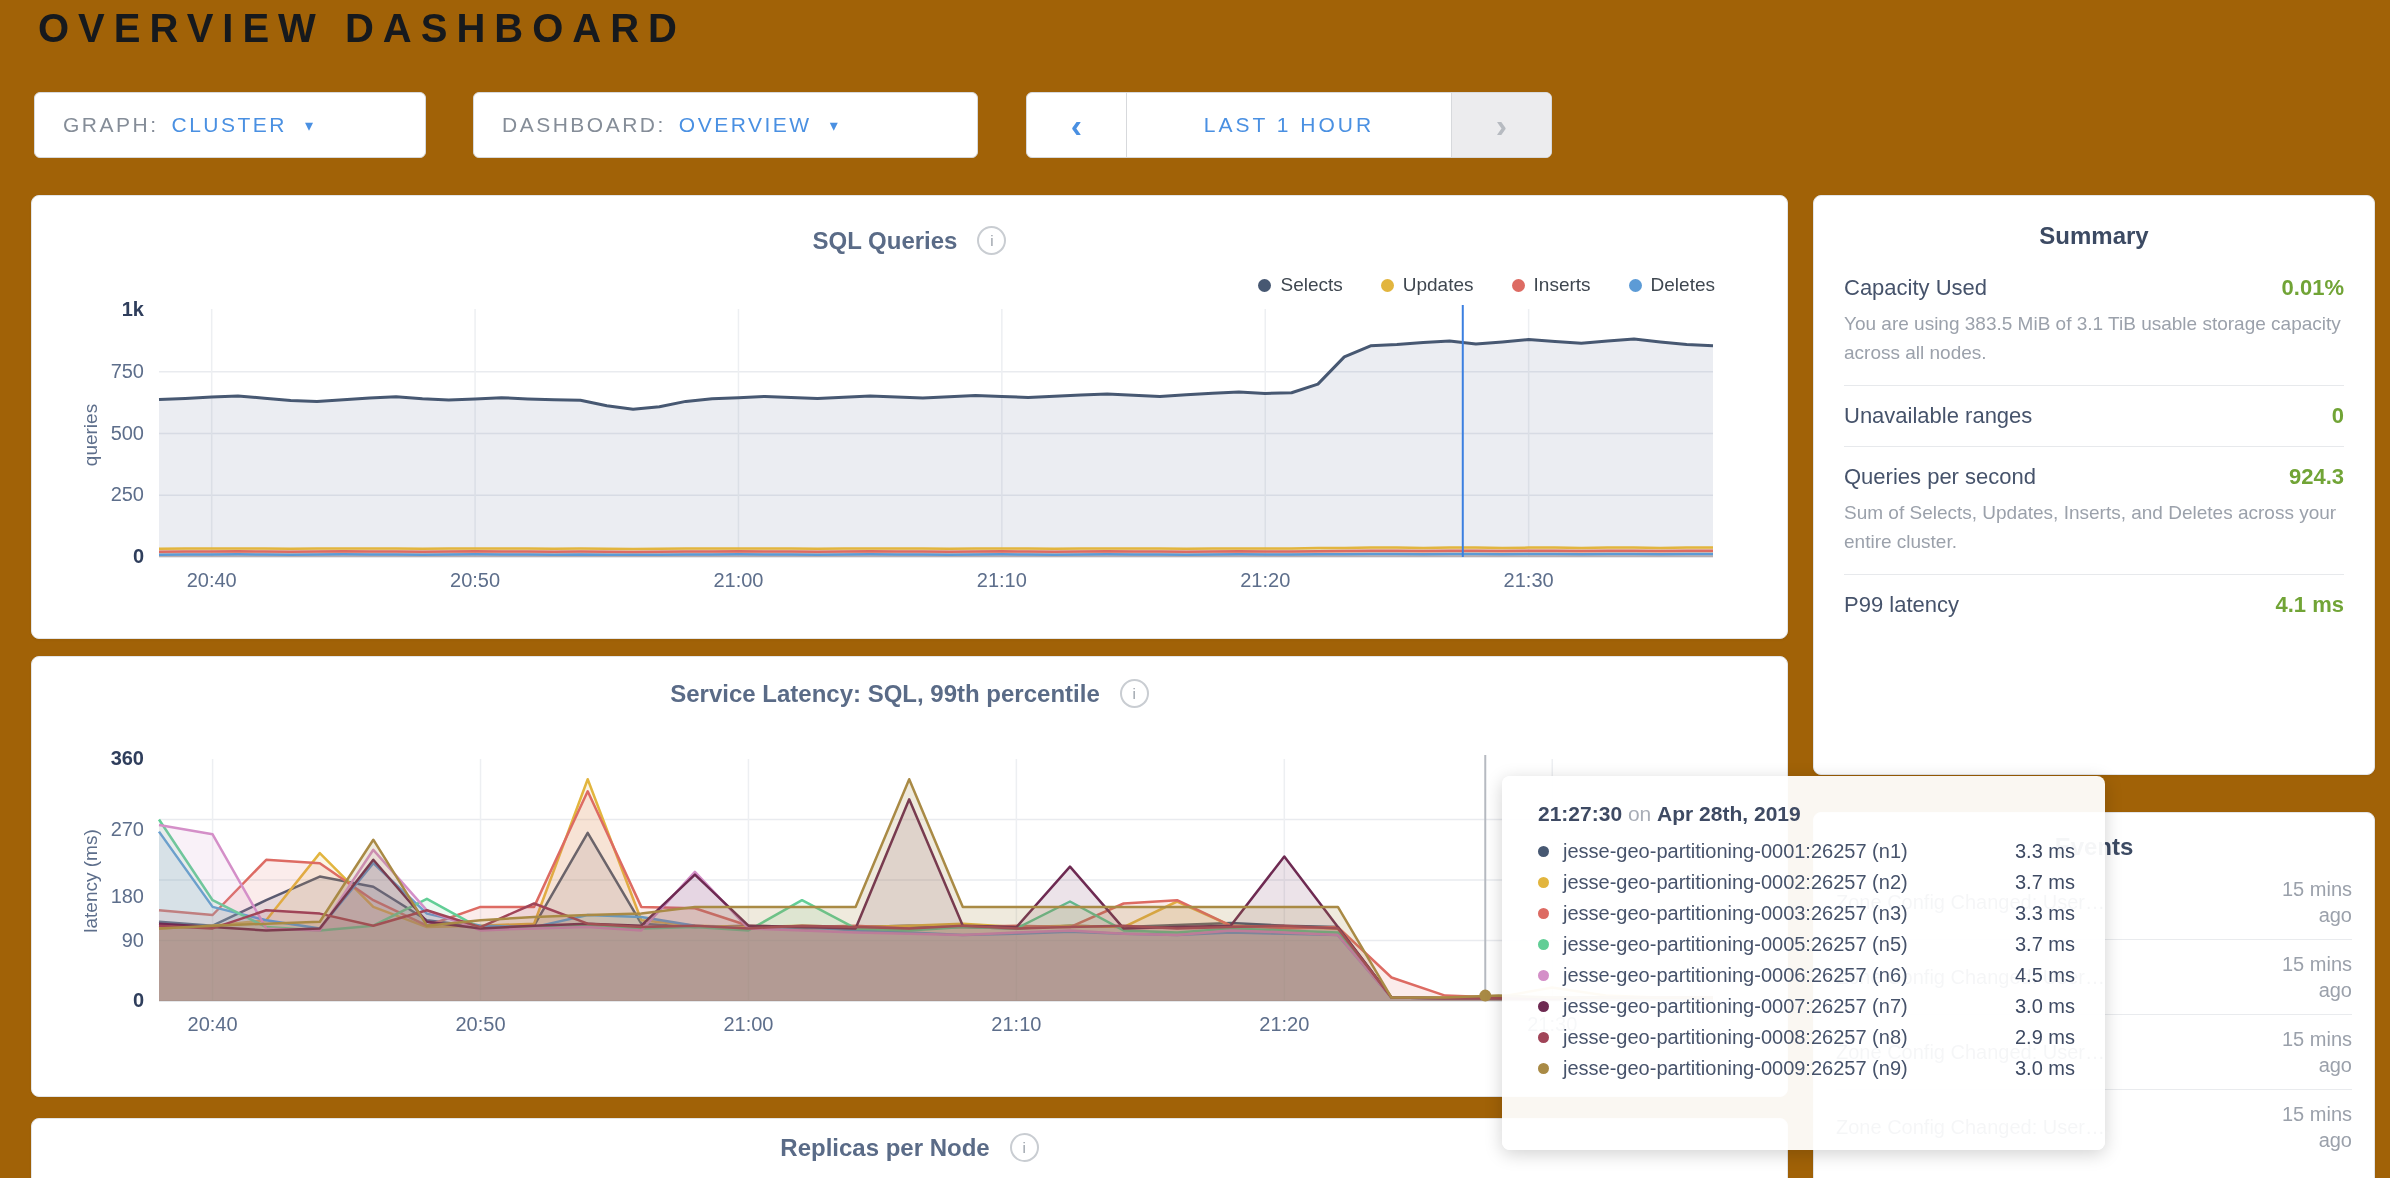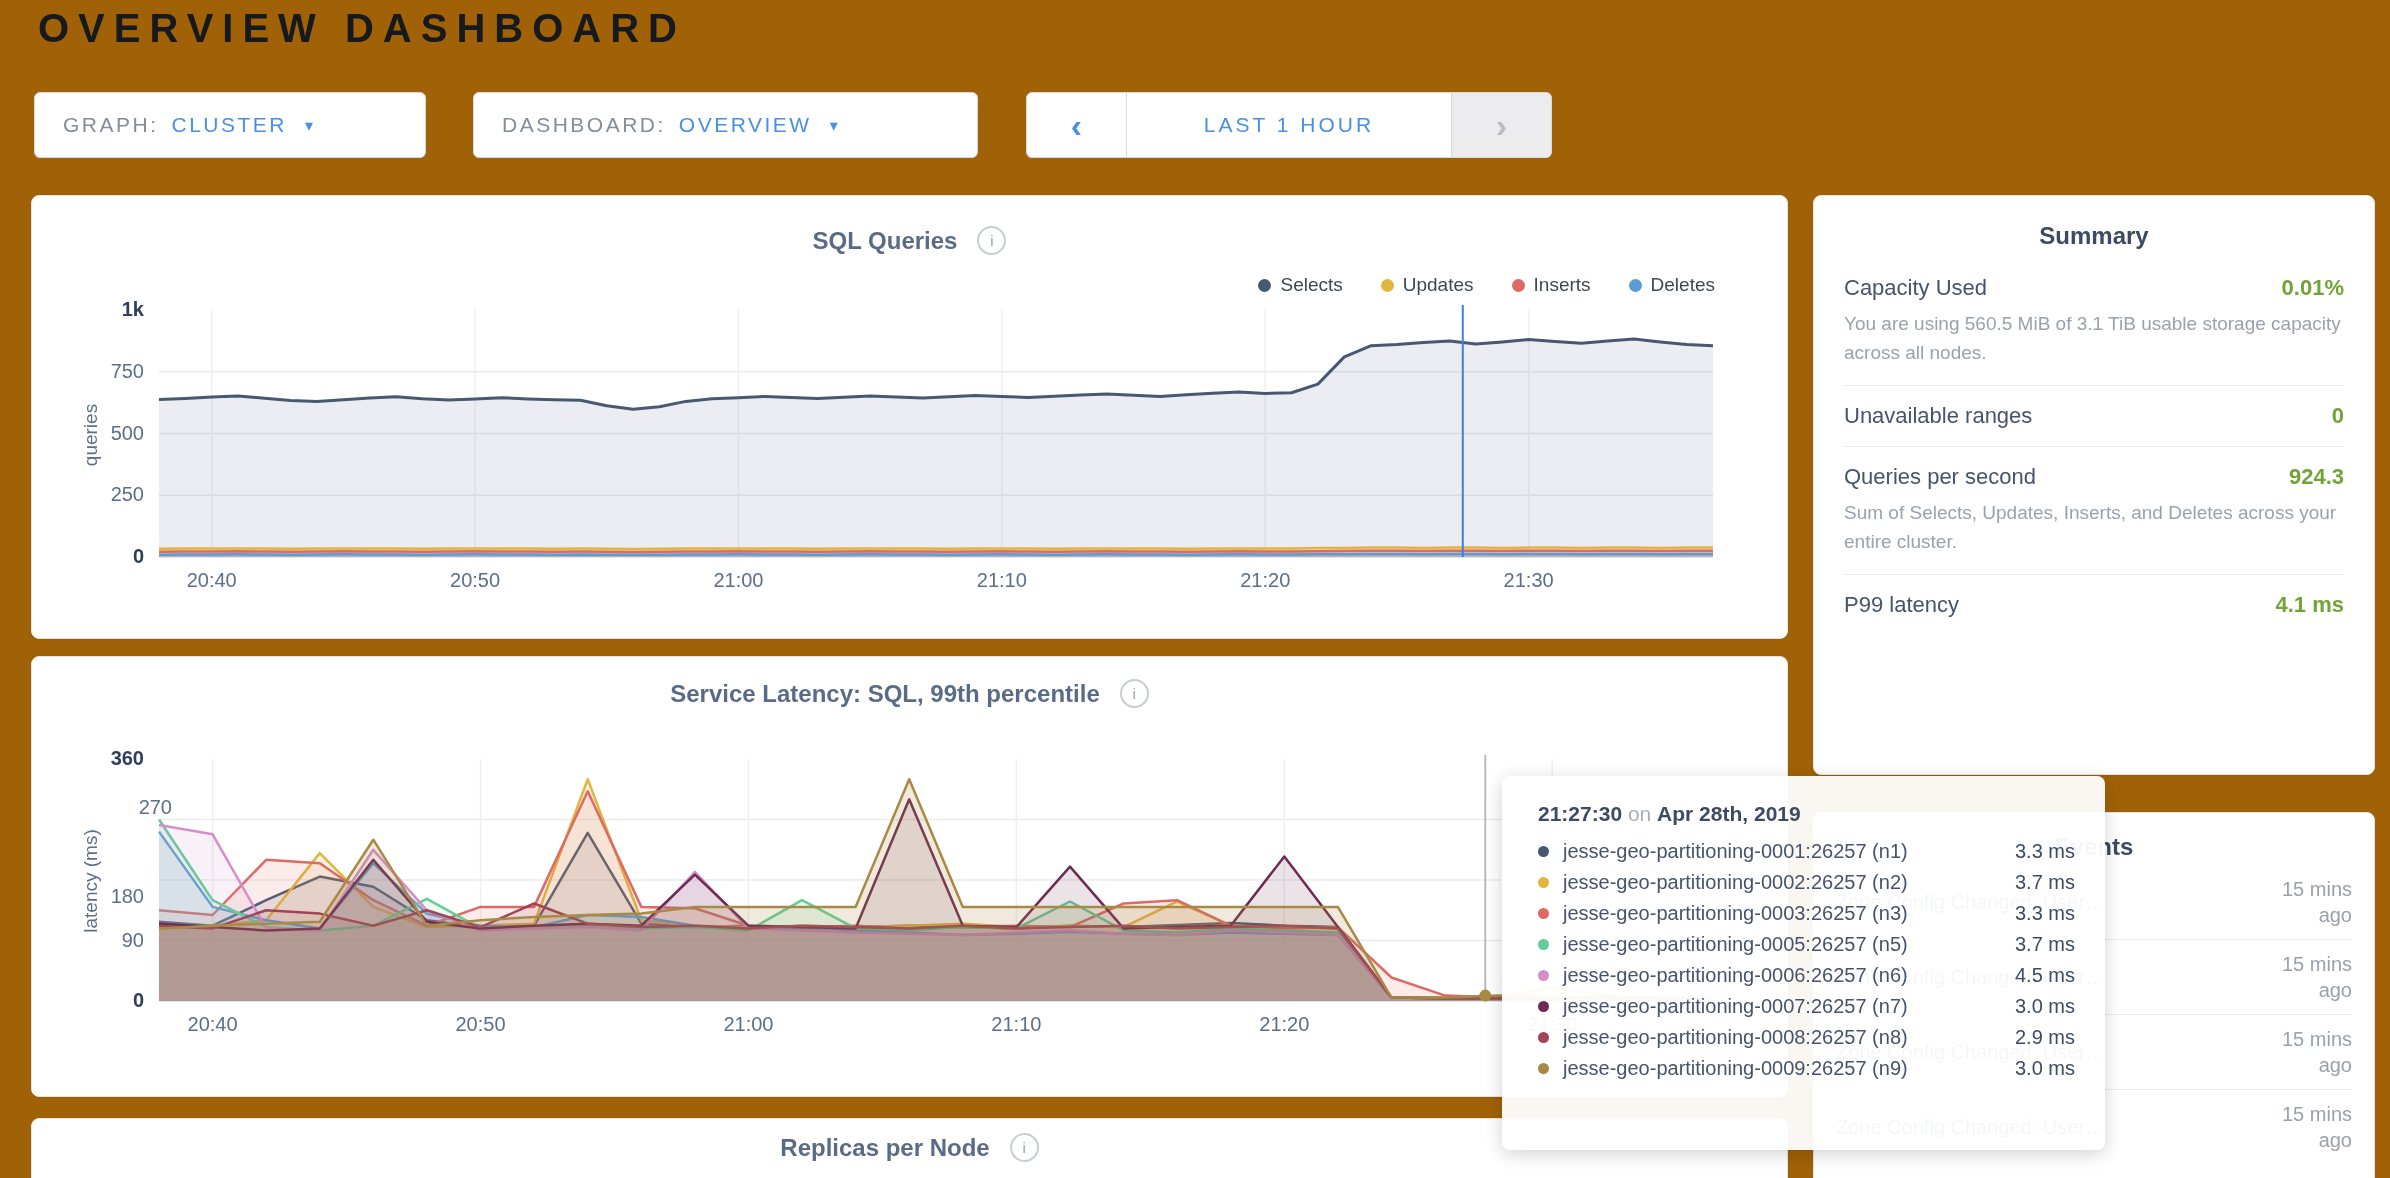--- a/index.html
+++ b/index.html
@@ -186,21 +186,21 @@
         <polygon points="0,250 0.0,172.7 53.6,176.1 107.2,179.4 160.8,177.4 214.3,108.8 267.9,170.7 321.5,177.4 375.1,174.7 428.7,172.7 482.3,174.7 535.9,123.6 589.4,174.7 643.0,176.1 696.6,177.4 750.2,48.3 803.8,174.7 857.4,176.1 911.0,115.6 964.6,177.4 1018.1,176.1 1071.7,174.7 1125.3,105.5 1178.9,176.1 1232.5,246.6 1286.1,247.3 1339.7,247.3 1393.2,247.3 1446.8,246.6 1500.4,246.6 1554.0,246.6 1554,250" fill="rgba(110,42,82,0.13)"></polygon>
         <polyline points="0.0,172.7 53.6,176.1 107.2,179.4 160.8,177.4 214.3,108.8 267.9,170.7 321.5,177.4 375.1,174.7 428.7,172.7 482.3,174.7 535.9,123.6 589.4,174.7 643.0,176.1 696.6,177.4 750.2,48.3 803.8,174.7 857.4,176.1 911.0,115.6 964.6,177.4 1018.1,176.1 1071.7,174.7 1125.3,105.5 1178.9,176.1 1232.5,246.6 1286.1,247.3 1339.7,247.3 1393.2,247.3 1446.8,246.6 1500.4,246.6 1554.0,246.6" fill="none" stroke="#6e2a52" stroke-width="2.5" stroke-linejoin="round"></polyline>
         <polygon points="0,250 0.0,174.7 53.6,177.4 107.2,159.3 160.8,162.6 214.3,174.7 267.9,159.3 321.5,176.1 375.1,152.5 428.7,172.7 482.3,176.1 535.9,174.7 589.4,177.4 643.0,174.7 696.6,176.1 750.2,177.4 803.8,174.7 857.4,177.4 911.0,176.1 964.6,174.7 1018.1,177.4 1071.7,176.1 1125.3,174.7 1178.9,177.4 1232.5,246.6 1286.1,247.3 1339.7,247.3 1393.2,247.3 1446.8,246.6 1500.4,246.6 1554.0,246.6 1554,250" fill="rgba(160,68,88,0.13)"></polygon>
         <polyline points="0.0,174.7 53.6,177.4 107.2,159.3 160.8,162.6 214.3,174.7 267.9,159.3 321.5,176.1 375.1,152.5 428.7,172.7 482.3,176.1 535.9,174.7 589.4,177.4 643.0,174.7 696.6,176.1 750.2,177.4 803.8,174.7 857.4,177.4 911.0,176.1 964.6,174.7 1018.1,177.4 1071.7,176.1 1125.3,174.7 1178.9,177.4 1232.5,246.6 1286.1,247.3 1339.7,247.3 1393.2,247.3 1446.8,246.6 1500.4,246.6 1554.0,246.6" fill="none" stroke="#a04458" stroke-width="2.5" stroke-linejoin="round"></polyline>
         <polygon points="0,250 0.0,177.4 53.6,174.7 107.2,172.7 160.8,170.7 214.3,88.7 267.9,174.7 321.5,169.3 375.1,166.0 428.7,164.0 482.3,162.6 535.9,155.9 589.4,155.9 643.0,155.9 696.6,155.9 750.2,28.2 803.8,155.9 857.4,155.9 911.0,155.9 964.6,155.9 1018.1,155.9 1071.7,155.9 1125.3,155.9 1178.9,155.9 1232.5,246.6 1286.1,246.6 1339.7,244.6 1393.2,246.6 1446.8,246.6 1500.4,246.6 1554.0,246.6 1554,250" fill="rgba(169,138,69,0.18)"></polygon>
         <polyline points="0.0,177.4 53.6,174.7 107.2,172.7 160.8,170.7 214.3,88.7 267.9,174.7 321.5,169.3 375.1,166.0 428.7,164.0 482.3,162.6 535.9,155.9 589.4,155.9 643.0,155.9 696.6,155.9 750.2,28.2 803.8,155.9 857.4,155.9 911.0,155.9 964.6,155.9 1018.1,155.9 1071.7,155.9 1125.3,155.9 1178.9,155.9 1232.5,246.6 1286.1,246.6 1339.7,244.6 1393.2,246.6 1446.8,246.6 1500.4,246.6 1554.0,246.6" fill="none" stroke="#a98a45" stroke-width="2.5" stroke-linejoin="round"></polyline>
         <line x1="1326.2586206896551" y1="4" x2="1326.2586206896551" y2="250" stroke="#b6bac1" stroke-width="2"></line>
         <circle cx="1326.2586206896551" cy="244.62222222222223" r="6" fill="#a98a45"></circle>
       </svg>
       <div class="ytick dark" style="top: 90px;">360</div>
-      <div class="ytick" style="top: 139px; padding-left: 28px;">270</div>
+      <div class="ytick" style="top: 161px;">270</div>
       <div class="ytick" style="top: 228px;">180</div>
       <div class="ytick" style="top: 271.5px;">90</div>
       <div class="ytick dark" style="top: 332px;">0</div>
       <div class="xtick" style="left: 120.586px; top: 356px;">20:40</div>
       <div class="xtick" style="left: 388.517px; top: 356px;">20:50</div>
       <div class="xtick" style="left: 656.448px; top: 356px;">21:00</div>
       <div class="xtick" style="left: 924.379px; top: 356px;">21:10</div>
       <div class="xtick" style="left: 1192.31px; top: 356px;">21:20</div>
       <div class="xtick" style="left: 1460.24px; top: 356px;">21:30</div>
     </div>
@@ -213,21 +213,21 @@
   </div>
 
   <div class="card" id="card-summary">
     <div class="sum-title">Summary</div>
     <div id="summary-rows">
         <div class="srow">
           <div class="srow-head">
             <span class="srow-label">Capacity Used</span>
             <span class="srow-value">0.01%</span>
           </div>
-          <div class="srow-caption">You are using 560.5 MiB of 3.1 TiB usable storage capacity across all nodes.</div>
+          <div class="srow-caption">You are using 383.5 MiB of 3.1 TiB usable storage capacity across all nodes.</div>
         </div>
         <div class="srow">
           <div class="srow-head">
             <span class="srow-label">Unavailable ranges</span>
             <span class="srow-value">0</span>
           </div>
         </div>
         <div class="srow">
           <div class="srow-head">
             <span class="srow-label">Queries per second</span>

